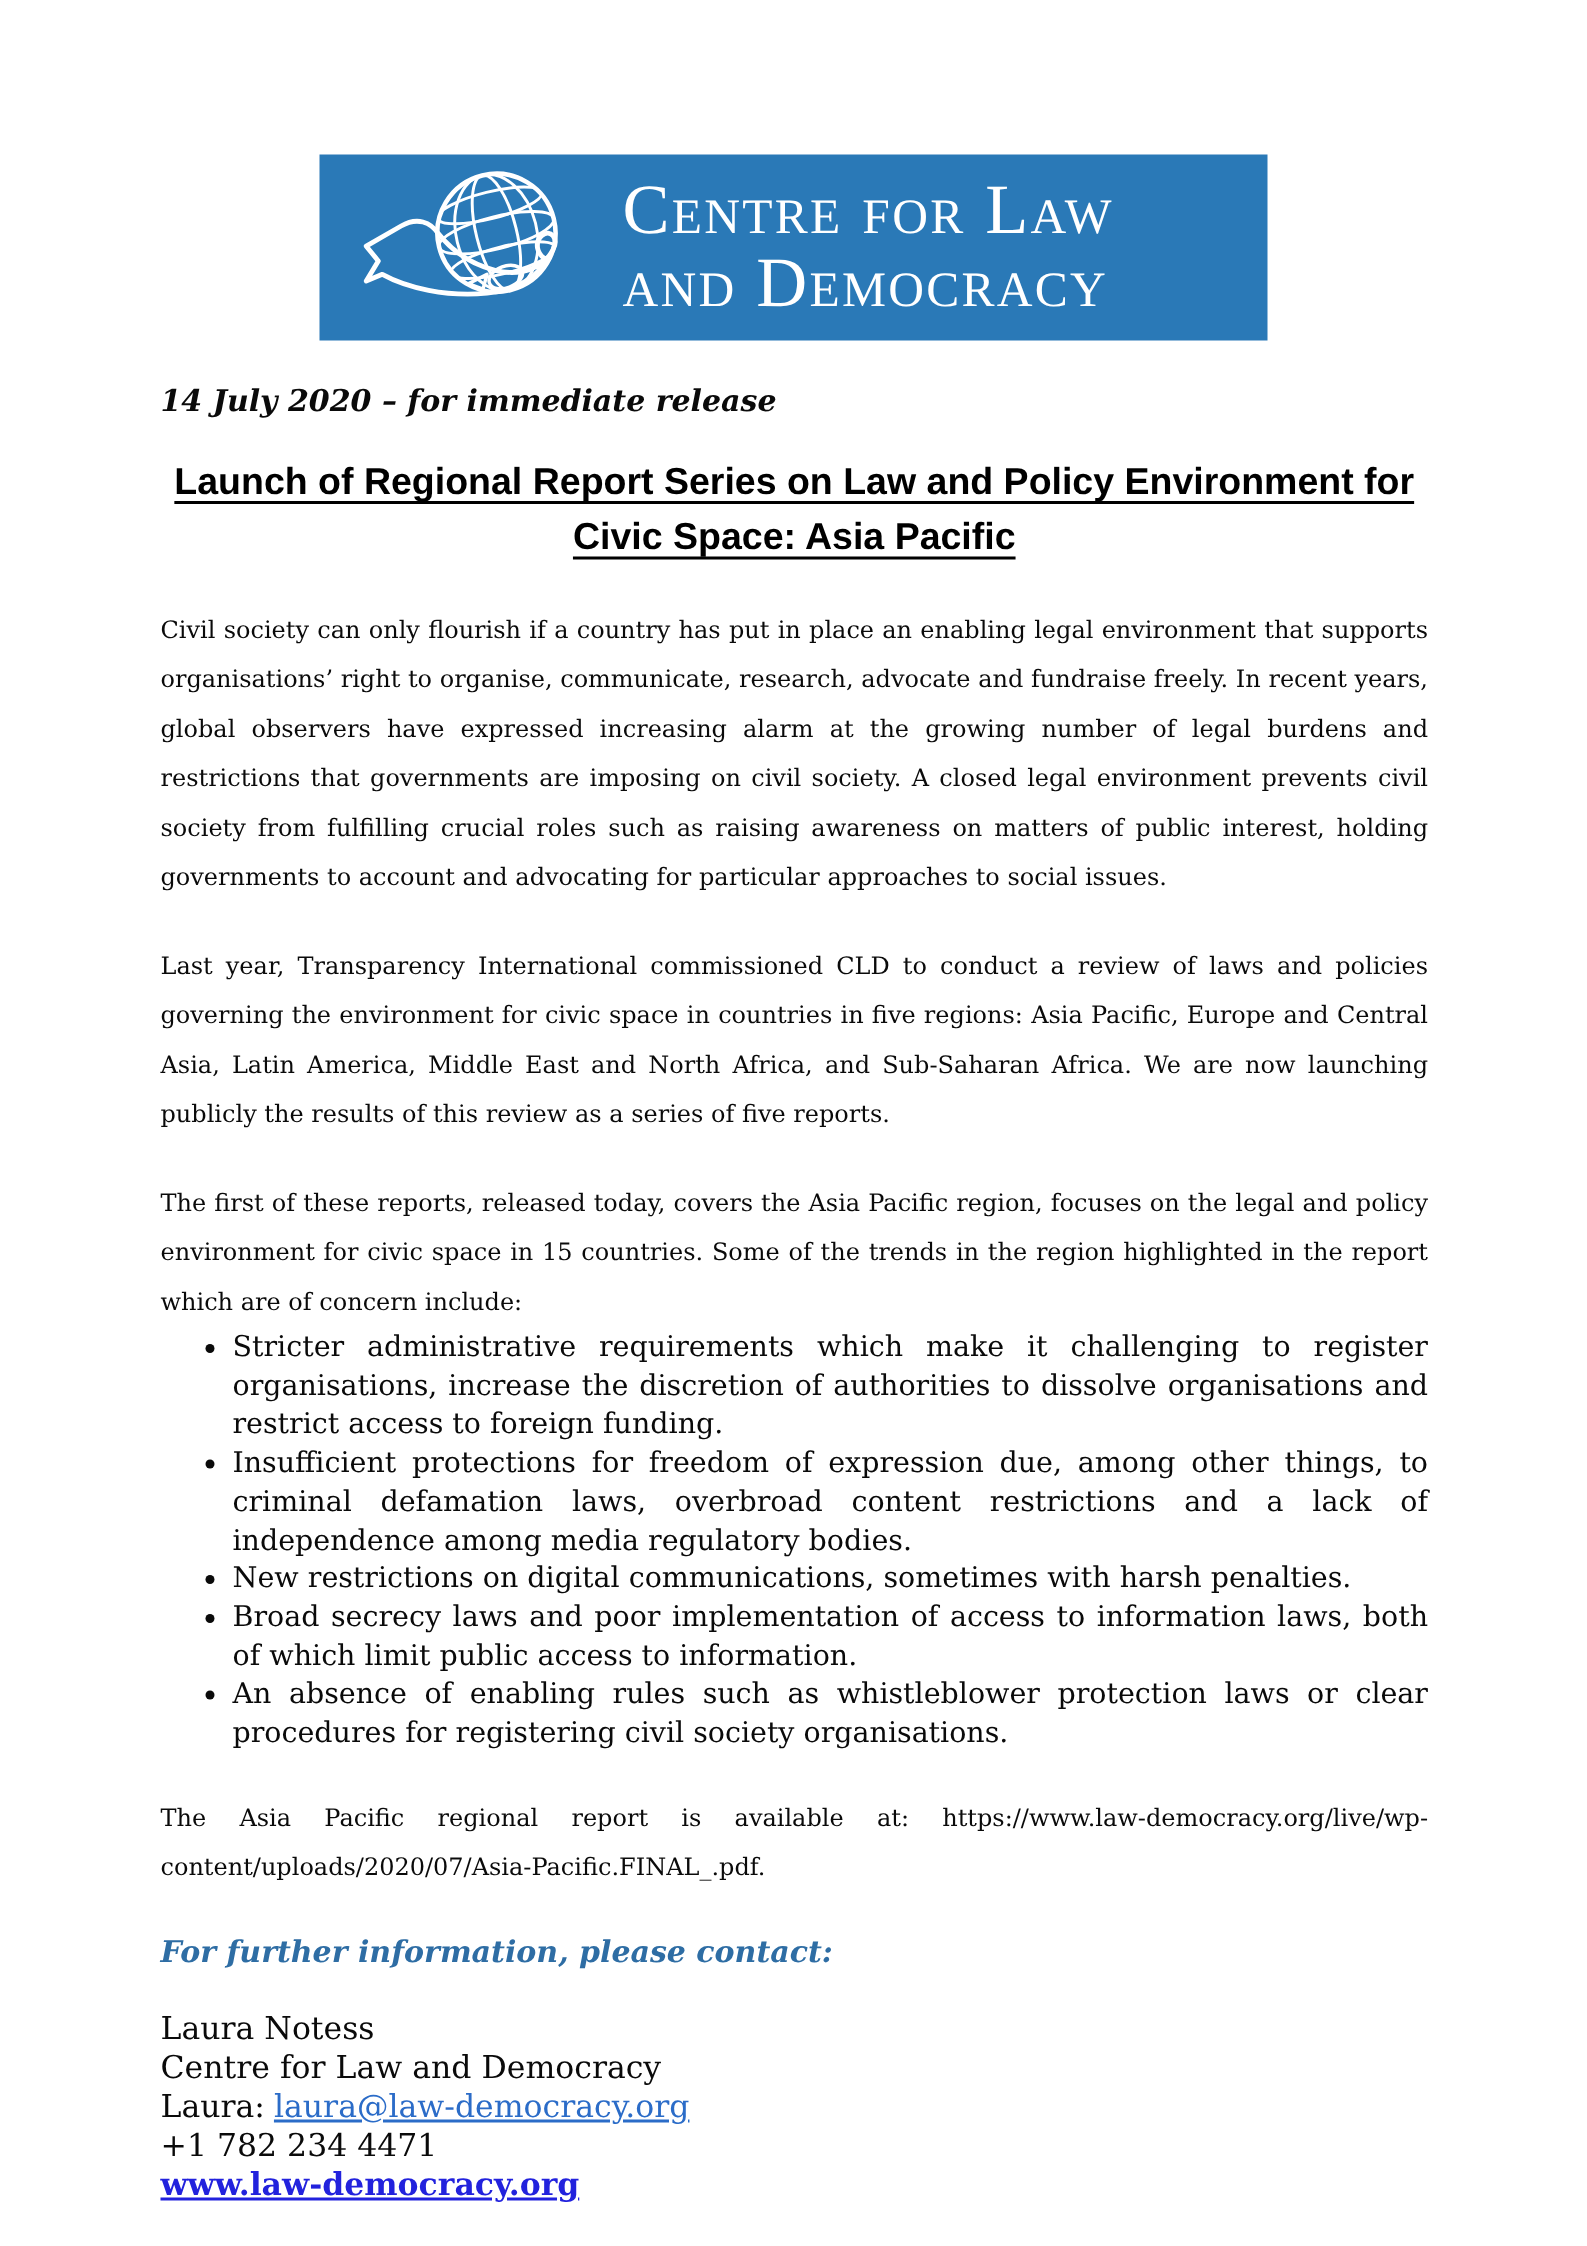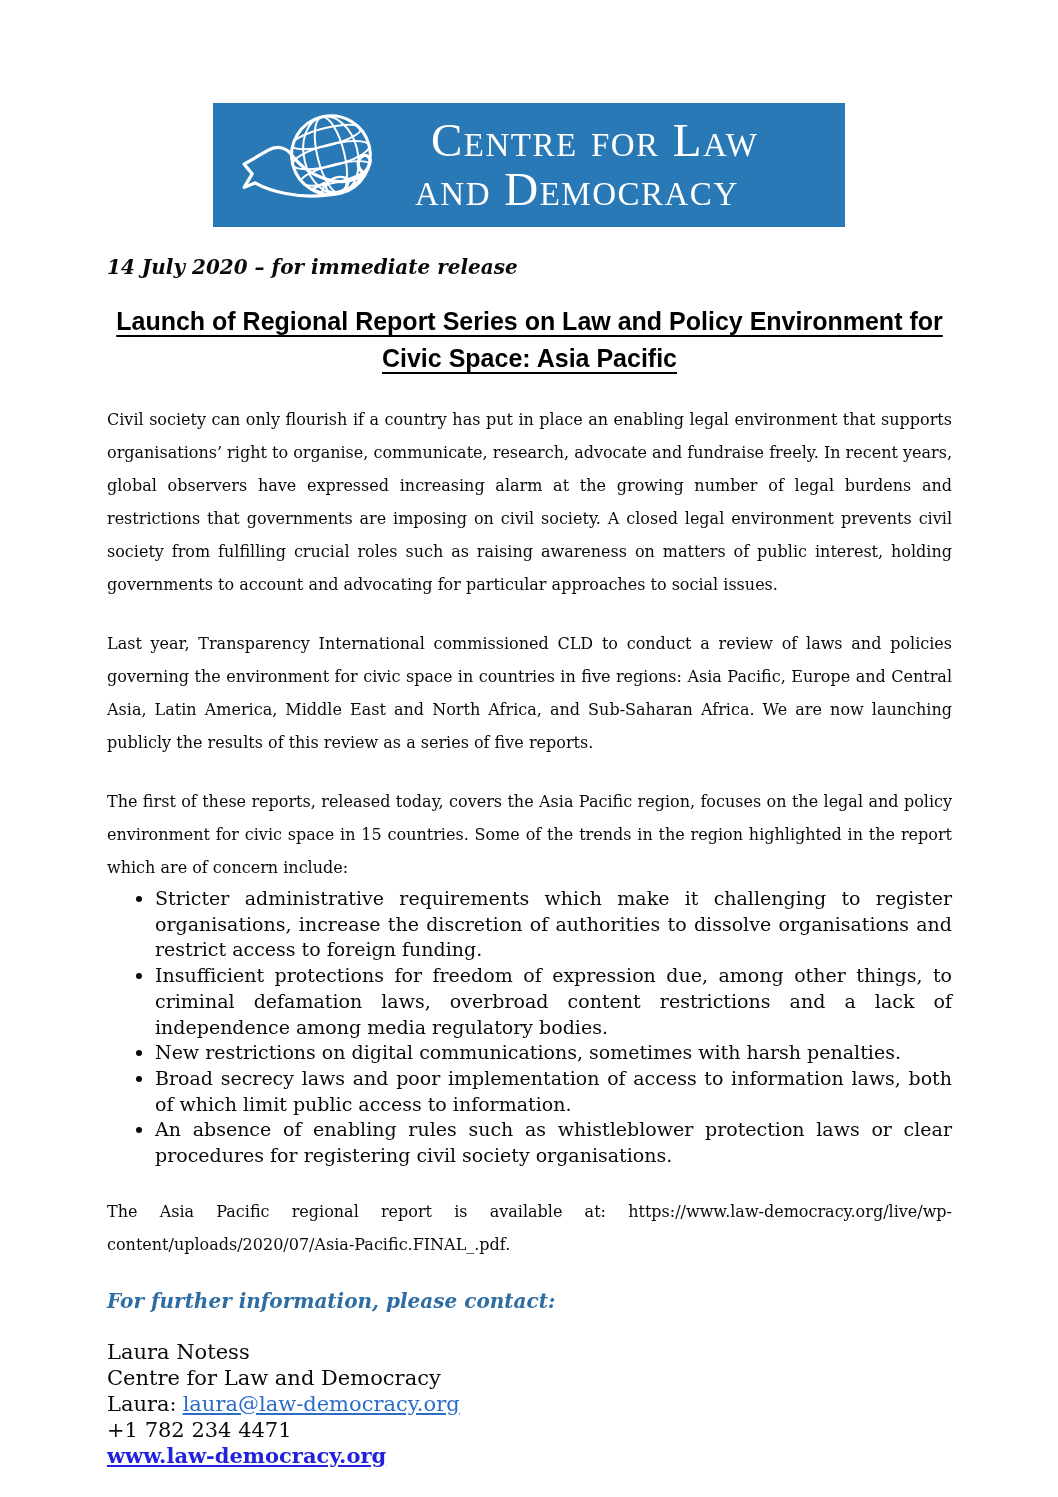--- a/index.html
+++ b/index.html
@@ -25,21 +25,21 @@
   }
   .logo-icon svg { display: block; }
   .logo-text {
     color: #ffffff;
     font-family: "Liberation Serif", serif;
     font-variant: small-caps;
     margin-left: 8px;
     line-height: 1;
     white-space: nowrap;
   }
-  .logo-line1 { font-size: 47px; letter-spacing: 1.5px; margin-left: 16px; }
+  .logo-line1 { font-size: 47px; letter-spacing: 1.5px; }
   .logo-line2 { font-size: 47px; letter-spacing: 1.5px; margin-top: 2px; }
 
   
   .content { padding: 0 106px 0 107px; }
 
   .dateline {
     margin: 28px 0 0 0;
     font-size: 20px;
     font-weight: bold;
     font-style: italic;

